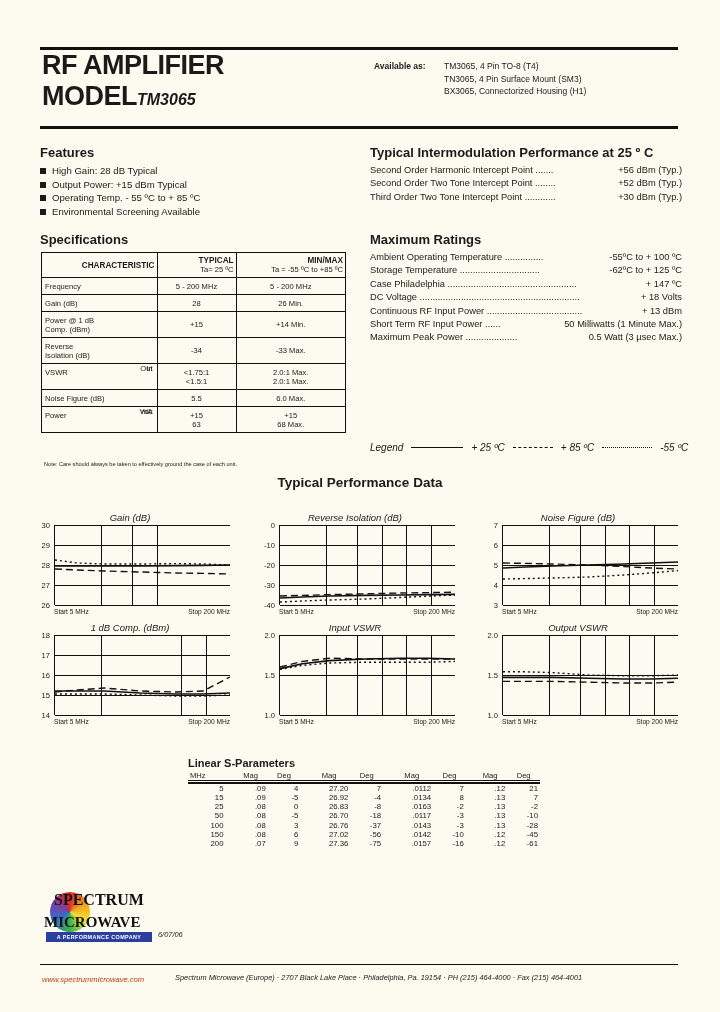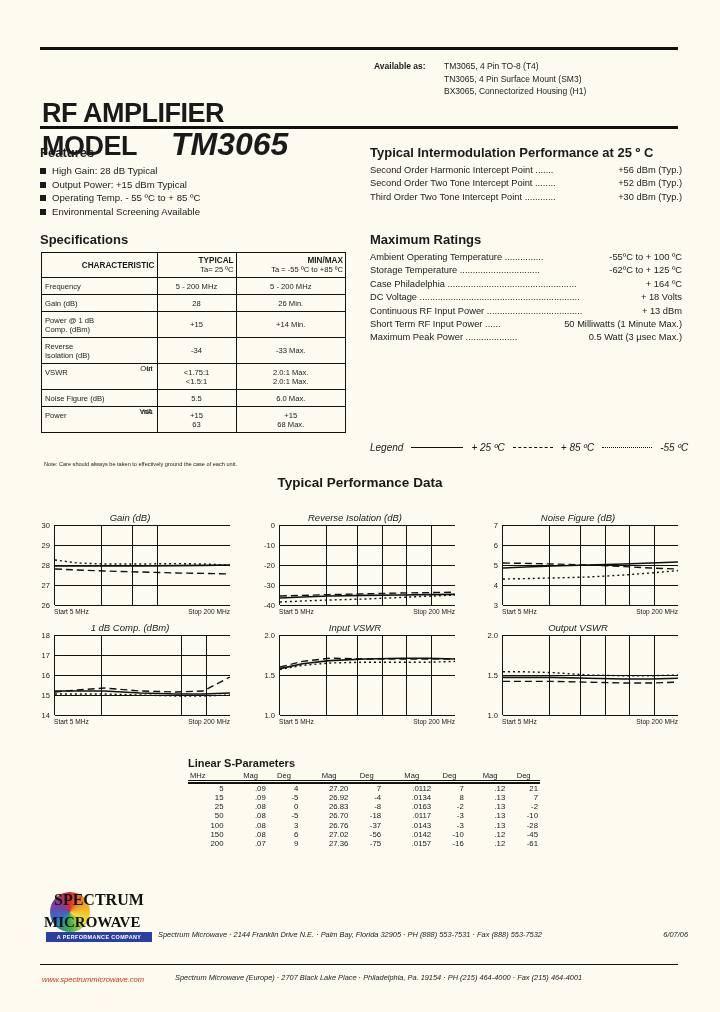--- a/index.html
+++ b/index.html
@@ -13,24 +13,24 @@
     overflow:hidden;
   }
   .page { position:absolute; inset:0; padding:0; }
 
   
   .rule { background:#111; }
   #top-rule      { position:absolute; left:40px;  top:47px;  width:638px; height:3px; }
   #under-title   { position:absolute; left:40px;  top:126px; width:638px; height:3px; }
 
   #title-block { position:absolute; left:42px; top:50px; }
-  .title-line1 { font-size:27px; font-weight:bold; letter-spacing:-0.5px; line-height:31px;margin-top:48px; }
+  .title-line1 { font-size:27px; font-weight:bold; letter-spacing:-0.5px; line-height:31px; }
   .title-line2 { font-size:27px; font-weight:bold; letter-spacing:-0.5px; line-height:31px;
                  display:flex; align-items:baseline; }
-  .model-num   { font-style:italic; font-size:32px; font-weight:bold; margin-left:34px; letter-spacing:0px; }
+  .model-num   { font-style:italic; font-size:16px; font-weight:bold; letter-spacing:0px; }
 
   #available-block { position:absolute; left:374px; top:60px; font-size:8.5px; line-height:12.5px; }
   #available-block .av-row { display:flex; }
   #available-block .av-label { font-weight:bold; width:70px; flex:none; }
 
   
   #features { position:absolute; left:40px; top:145px; width:320px; }
   .sec-head { font-size:13px; font-weight:bold; margin-bottom:4px; }
   .feat-item { font-size:9.6px; line-height:13.6px; display:flex; align-items:baseline; }
   .bullet { width:6px; height:6px; background:#1a1a1a; display:inline-block; margin-right:6px; flex:none; }
@@ -267,21 +267,21 @@
     <div class="mr-row">
       <span class="lab">Ambient Operating Temperature ...............</span>
       <span class="val">-55ºC to + 100 ºC</span>
     </div>
     <div class="mr-row">
       <span class="lab">Storage Temperature ...............................</span>
       <span class="val">-62ºC to + 125 ºC</span>
     </div>
     <div class="mr-row">
       <span class="lab">Case Philadelphia ..................................................</span>
-      <span class="val">+ 164 ºC</span>
+      <span class="val">+ 147 ºC</span>
     </div>
     <div class="mr-row">
       <span class="lab">DC Voltage ..............................................................</span>
       <span class="val">+ 18 Volts</span>
     </div>
     <div class="mr-row">
       <span class="lab">Continuous RF Input Power .....................................</span>
       <span class="val">+ 13 dBm</span>
     </div>
     <div class="mr-row">
@@ -627,21 +627,20 @@
     <div class="logo-circle"></div>
     <div class="logo-spectrum">SPECTRUM</div>
     <div class="logo-micro">MICROWAVE</div>
     <div class="logo-bar">
       <span>A PERFORMANCE COMPANY</span>
     </div>
   </div>
 
   <div id="footer-text">
     <div class="fr">
-      <span>Spectrum Microwave  ·  2144 Franklin Drive N.E.  ·  Palm Bay, Florida 32905  ·  PH (888) 553-7531  ·  Fax (888) 553-7532</span>
       <span>6/07/06</span>
     </div>
   </div>
   <div id="footer-rule"></div>
   <div id="web">www.spectrummicrowave.com</div>
   <div id="footer-row2">Spectrum Microwave (Europe)  ·  2707 Black Lake Place  ·  Philadelphia, Pa. 19154  ·  PH (215) 464-4000  ·  Fax (215) 464-4001</div>
 
 </div>
 
 </body></html>

